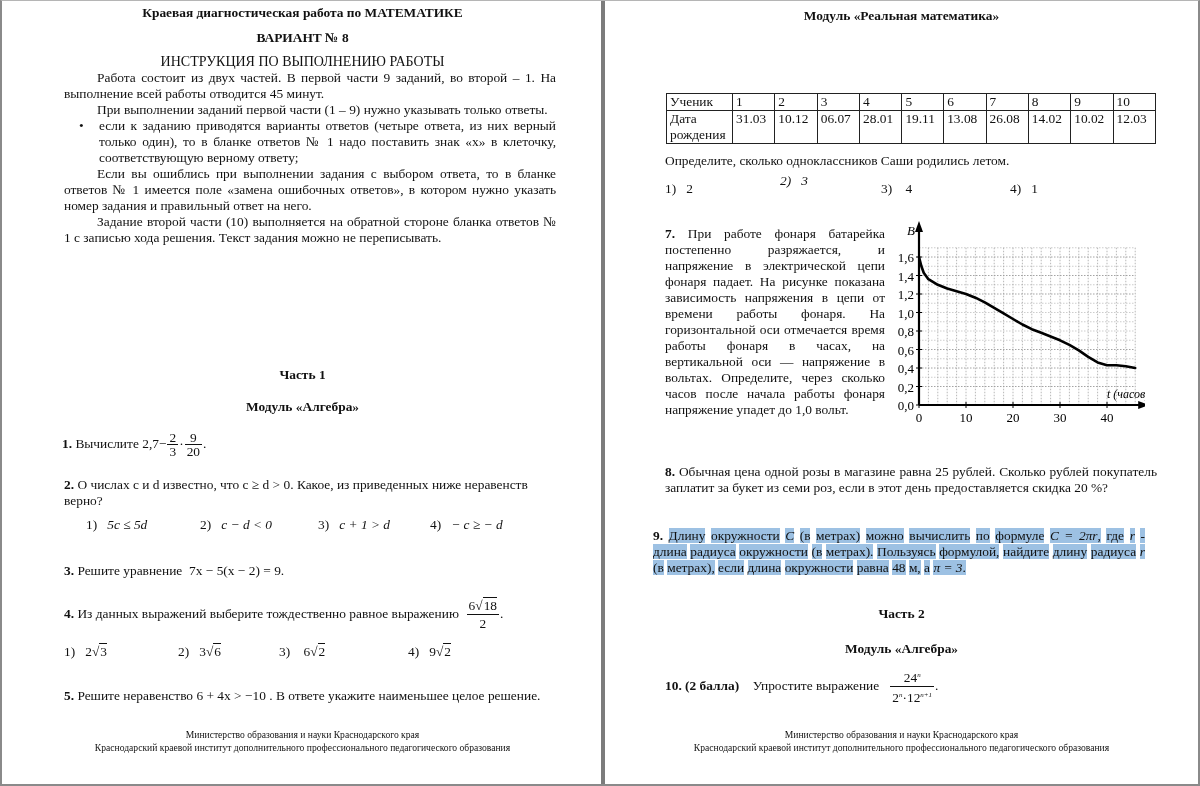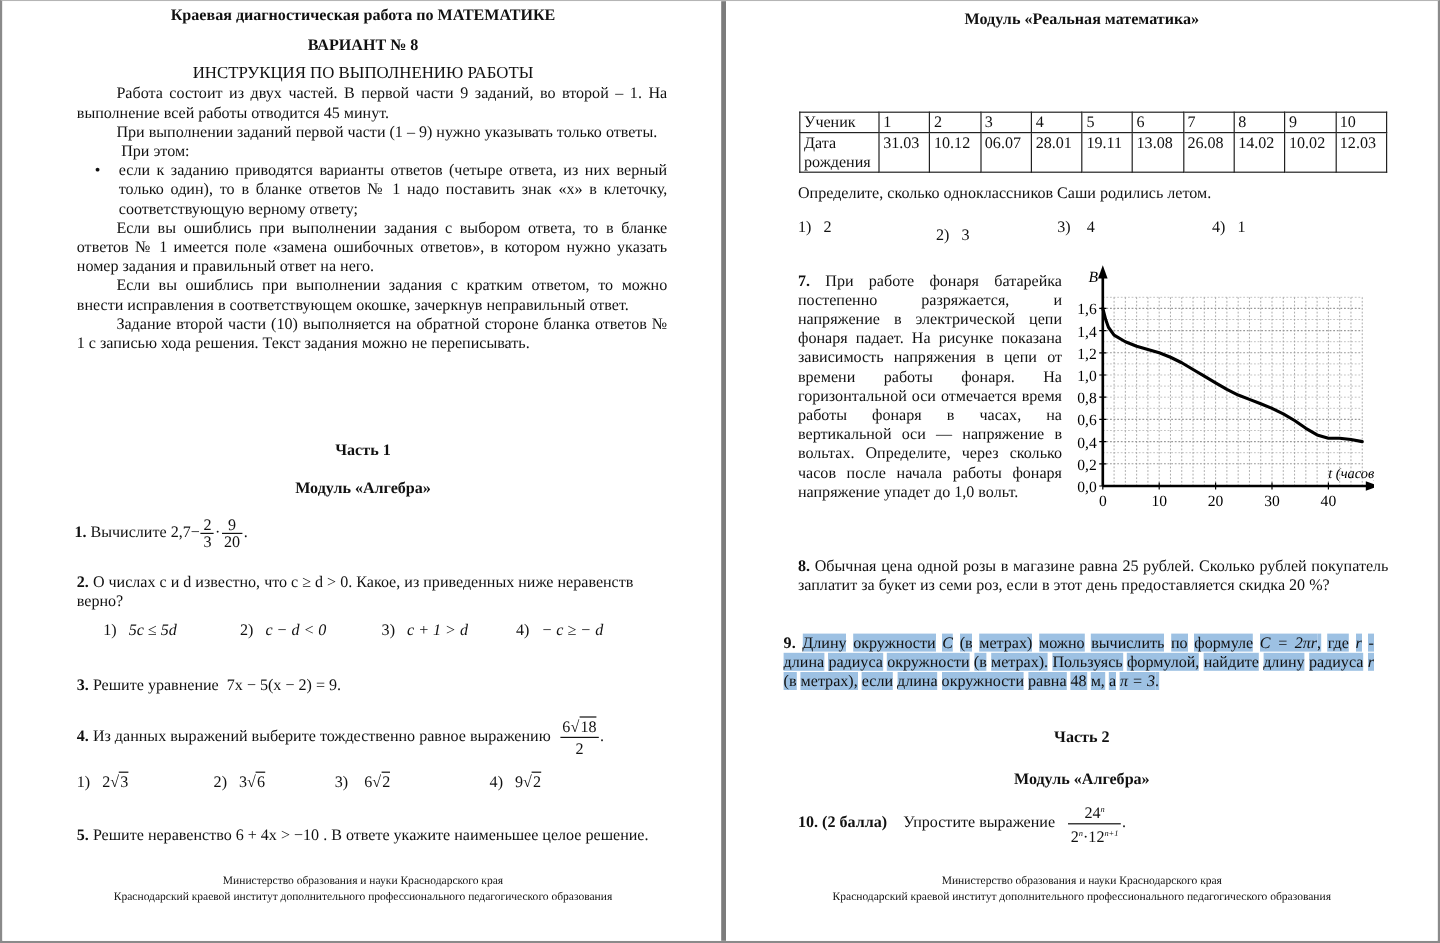--- a/index.html
+++ b/index.html
@@ -37,26 +37,24 @@
 <div class="viewer">
 
   <div class="page page-left">
     <div class="abs center bold" style="left:0;right:0;top:4px;">Краевая диагностическая работа по МАТЕМАТИКЕ</div>
     <div class="abs center bold" style="left:0;right:0;top:29px;">ВАРИАНТ № 8</div>
     <div class="abs center" style="left:0;right:0;top:53px;font-size:14px;">ИНСТРУКЦИЯ ПО ВЫПОЛНЕНИЮ РАБОТЫ</div>
 
     <div class="abs" style="left:62px;width:492px;top:69px;">
       <p class="just indent">Работа состоит из двух частей. В первой части  9 заданий, во второй – 1. На выполнение всей работы отводится 45 минут.</p>
       <p class="just indent">При выполнении заданий первой части  (1 – 9) нужно указывать только ответы.</p>
-      <p style="padding-left:37px;">При этом:</p>
       <ul class="bul" style="margin-left:15px;">
         <li class="just">если к заданию приводятся варианты ответов (четыре ответа, из них верный только один), то в бланке ответов № 1 надо поставить  знак «х» в клеточку, соответствующую верному ответу;</li>
       </ul>
       <p class="just indent">Если вы ошиблись при выполнении задания с выбором ответа, то в бланке ответов № 1 имеется поле «замена ошибочных ответов», в котором нужно указать номер задания и правильный ответ на него.</p>
-      <p class="just indent">Если вы ошиблись при выполнении задания с кратким ответом, то можно внести исправления в соответствующем окошке, зачеркнув неправильный ответ.</p>
       <p class="just indent">Задание второй части (10) выполняется на обратной стороне бланка ответов № 1 с записью хода решения. Текст задания можно не переписывать.</p>
     </div>
 
     <div class="abs center bold" style="left:0;right:0;top:366px;">Часть 1</div>
     <div class="abs center bold" style="left:0;right:0;top:398px;">Модуль «Алгебра»</div>
 
     <div class="abs" style="left:60px;top:430px;white-space:nowrap;">
       <span class="bold">1.</span>
       <span>Вычислите</span>
       <span>2,7−</span><span class="frac"><span class="num">2</span><span class="den">3</span></span><span>·</span><span class="frac"><span class="num">9</span><span class="den">20</span></span><span>.</span>
@@ -128,21 +126,21 @@
         <td>13.08</td>
         <td>26.08</td>
         <td>14.02</td>
         <td>10.02</td>
         <td>12.03</td>
       </tr>
     </tbody>
       </table>
     <div class="abs" style="left:60px;top:152px;">Определите, сколько одноклассников Саши родились летом.</div>
     <div class="opt" style="left:60px;top:180px;"><span>1)</span>&nbsp;&nbsp;&nbsp;<span>2</span></div>
-    <div class="opt" style="left:175px;top:187px;"><span>2)</span>&nbsp;&nbsp;&nbsp;<span>3</span></div>
+    <div class="opt" style="left:175px;top:172px;font-style:italic;"><span>2)</span>&nbsp;&nbsp;&nbsp;<span>3</span></div>
     <div class="opt" style="left:276px;top:180px;"><span>3)</span>&nbsp;&nbsp;&nbsp;&nbsp;<span>4</span></div>
     <div class="opt" style="left:405px;top:180px;"><span>4)</span>&nbsp;&nbsp;&nbsp;<span>1</span></div>
 
     <div class="abs just" style="left:60px;width:220px;top:225px;">
       <span class="bold">7.</span>
       <span>При работе фонаря батарейка постепенно разряжается, и напряжение в электрической цепи фонаря падает. На рисунке показана зависимость напряжения в цепи от времени работы фонаря. На горизонтальной оси отмечается время работы фонаря в часах, на вертикальной оси — напряжение в вольтах. Определите, через сколько часов после начала работы фонаря напряжение упадет  до 1,0 вольт.</span>
     </div>
 
     <svg class="abs" id="voltage-chart" style="left:280px;top:218px;" width="260" height="212">
         <line x1="43.4" y1="28.75" x2="43.4" y2="186" stroke="#9a9a9a" stroke-width="0.7" stroke-dasharray="1.5,1.5"></line>

